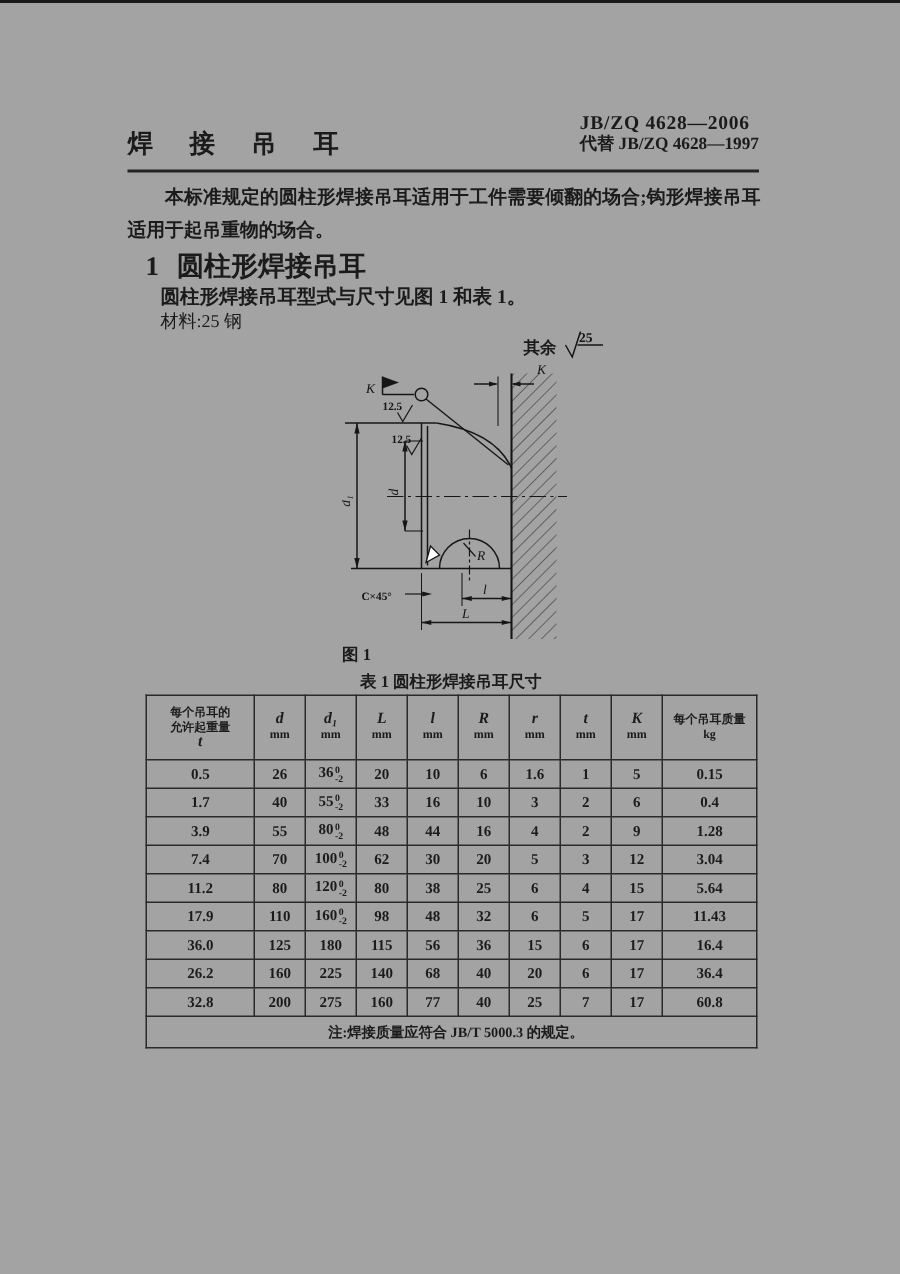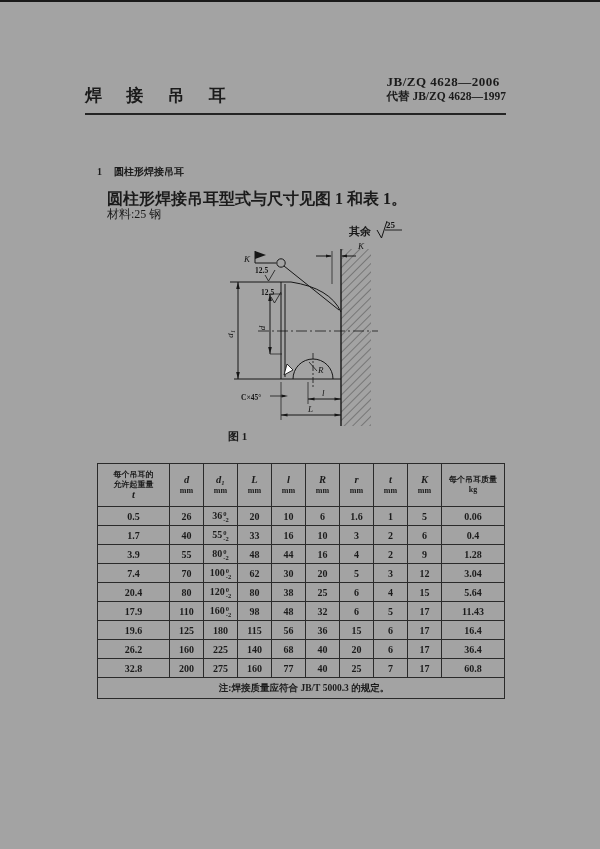--- a/index.html
+++ b/index.html
@@ -7,23 +7,23 @@
         font-family:"Liberation Serif","DejaVu Serif",serif;color:#1b1b1b;}
   .topline{position:absolute;left:0;top:0;width:600px;height:2px;background:#1a1a1a;}
   .std-block{position:absolute;right:94px;top:74px;text-align:left;line-height:15px;}
   .std-no{font-size:13px;font-weight:bold;letter-spacing:.5px;}
   .std-rep{font-size:11.5px;font-weight:bold;}
   .title{position:absolute;left:85px;top:84px;width:324px;text-align:left;
          font-size:17px;font-weight:bold;letter-spacing:10px;}
   .rule{position:absolute;left:85px;top:113px;width:421px;height:2px;background:#242424;}
   .intro{position:absolute;left:85px;top:120px;width:422px;font-size:12.5px;font-weight:600;
          line-height:22px;text-indent:2em;text-align:justify;margin:0;}
-  .sec-head{position:absolute;left:97px;top:165px;font-size:10px;font-weight:bold;}
+  .sec-head{position:absolute;left:97px;top:165px;font-size:18px;font-weight:bold;}
   .sec-head .num{margin-right:12px;font-weight:bold;}
-  .bodyline1{position:absolute;left:107px;top:189px;font-size:16px;font-weight:600;margin:0;}
+  .bodyline1{position:absolute;left:107px;top:189px;font-size:13px;font-weight:600;margin:0;}
   .bodyline2{position:absolute;left:107px;top:206px;font-size:12px;font-weight:400;margin:0;}
   .surface-note{position:absolute;left:349px;top:219px;font-size:11px;font-weight:600;}
   .surface-note svg{vertical-align:-5px;}
   .fig-caption{position:absolute;left:228px;top:429px;width:200px;text-align:left;
                font-size:11px;font-weight:bold;}
   .table-caption{position:absolute;left:97px;top:447px;width:407px;text-align:center;
                  font-size:11px;font-weight:bold;}
   table.dims{position:absolute;left:97px;top:463px;width:407px;border-collapse:collapse;
              table-layout:fixed;border:1.5px solid #1d1d1d;}
   table.dims th,table.dims td{border:1px solid #2a2a2a;text-align:center;vertical-align:middle;
@@ -47,20 +47,21 @@
   <div class="topline"></div>
 
   <div class="std-block">
     <div class="std-no">JB/ZQ 4628—2006</div>
     <div class="std-rep">代替 JB/ZQ 4628—1997</div>
   </div>
 
   <div class="title">焊 接 吊 耳</div>
   <div class="rule"></div>
 
+  <p class="intro">本标准规定的圆柱形焊接吊耳适用于工件需要倾翻的场合;钩形焊接吊耳适用于起吊重物的场合。</p>
 
   <div class="sec-head">
     <span class="num">1</span><span>圆柱形焊接吊耳</span>
   </div>
 
   <p class="bodyline1">圆柱形焊接吊耳型式与尺寸见图 1 和表 1。</p>
   <p class="bodyline2">材料:25 钢</p>
 
   <div class="surface-note">
     <span>其余</span>
@@ -147,20 +148,21 @@
       <text class="sm" x="33" y="59">12.5</text>
       <text class="it" x="130" y="13">K</text>
       <text class="sm" x="13" y="164">C×45°</text>
       <text class="it" x="94" y="160">l</text>
       <text class="it" x="80" y="176">L</text>
       <text class="it" x="90" y="137">R</text>
     </g>
   </svg>
 
   <div class="fig-caption">图 1</div>
+  <div class="table-caption">表 1  圆柱形焊接吊耳尺寸</div>
 
   <table class="dims">
     <colgroup>
       <col style="width:72px">
       <col style="width:34px">
         <col style="width:34px">
         <col style="width:34px">
         <col style="width:34px">
       <col style="width:34px">
         <col style="width:34px">
@@ -186,21 +188,21 @@
         <tr>
           <td>0.5</td>
           <td>26</td>
           <td>36<span class="tol"><b>0</b><b>-2</b></span></td>
           <td>20</td>
           <td>10</td>
           <td>6</td>
           <td>1.6</td>
           <td>1</td>
           <td>5</td>
-          <td>0.06</td>
+          <td>0.15</td>
         </tr>
         <tr>
           <td>1.7</td>
           <td>40</td>
           <td>55<span class="tol"><b>0</b><b>-2</b></span></td>
           <td>33</td>
           <td>16</td>
           <td>10</td>
           <td>3</td>
           <td>2</td>
@@ -225,21 +227,21 @@
           <td>100<span class="tol"><b>0</b><b>-2</b></span></td>
           <td>62</td>
           <td>30</td>
           <td>20</td>
           <td>5</td>
           <td>3</td>
           <td>12</td>
           <td>3.04</td>
         </tr>
         <tr>
-          <td>20.4</td>
+          <td>11.2</td>
           <td>80</td>
           <td>120<span class="tol"><b>0</b><b>-2</b></span></td>
           <td>80</td>
           <td>38</td>
           <td>25</td>
           <td>6</td>
           <td>4</td>
           <td>15</td>
           <td>5.64</td>
         </tr>
@@ -249,21 +251,21 @@
           <td>160<span class="tol"><b>0</b><b>-2</b></span></td>
           <td>98</td>
           <td>48</td>
           <td>32</td>
           <td>6</td>
           <td>5</td>
           <td>17</td>
           <td>11.43</td>
         </tr>
         <tr>
-          <td>19.6</td>
+          <td>36.0</td>
           <td>125</td>
           <td>180</td>
           <td>115</td>
           <td>56</td>
           <td>36</td>
           <td>15</td>
           <td>6</td>
           <td>17</td>
           <td>16.4</td>
         </tr>

